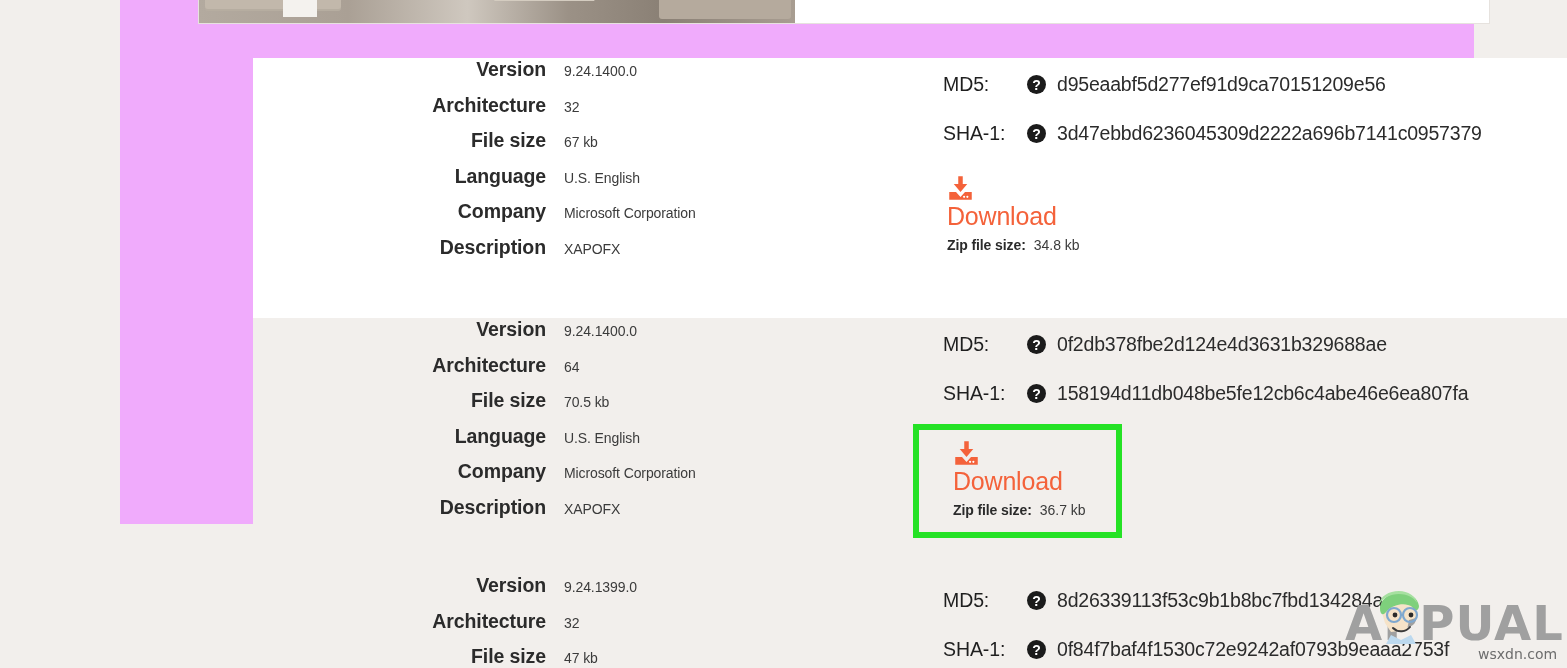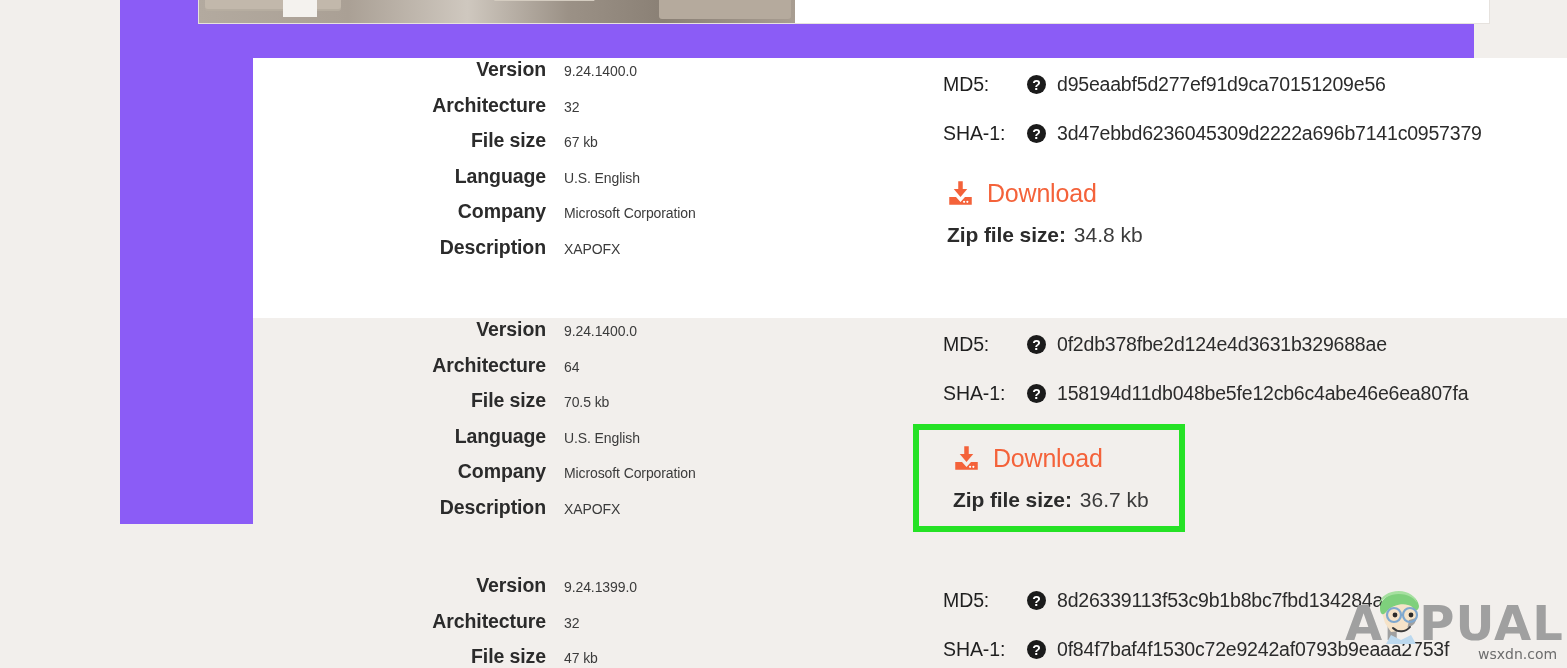--- a/index.html
+++ b/index.html
@@ -23,21 +23,21 @@
     overflow: hidden;
   }
 
   
   .content-column {
     position: absolute;
     left: 120px;
     top: 0;
     width: 1354px;
     height: 524px;
-    background: #8b5cf6;
+    background: #f0abfc;
   }
 
   
   .ad-card {
     position: absolute;
     left: 78px;
     top: -120px;
     width: 1292px;
     height: 144px;
     background: #ffffff;
@@ -209,39 +209,40 @@
   }
 
   .download-block {
     margin-top: 13px;
     display: inline-block;
     padding: 4px 8px 6px 4px;
     box-sizing: border-box;
   }
   .download-link {
     display: flex;
-    align-items: center;
+    align-items: flex-start;
     text-decoration: none;
     height: 36px;
+    flex-direction: column;
   }
   .dl-icon {
     width: 27px;
     height: 27px;
     flex: 0 0 auto;
     margin-right: 13px;
     display: block;
   }
   .dl-text {
     color: #f4623a;
     font-size: 25px;
     letter-spacing: -0.2px;
   }
   .zip-line {
-    margin-top: 12px;
-    font-size: 21px;
+    margin-top: 26px;
+    font-size: 14px;
     color: #2b2b2b;
     white-space: nowrap;
   }
   .zip-label {
     font-weight: bold;
     letter-spacing: -0.1px;
   }
   .zip-value {
     margin-left: 8px;
     color: #3b3b3b;

